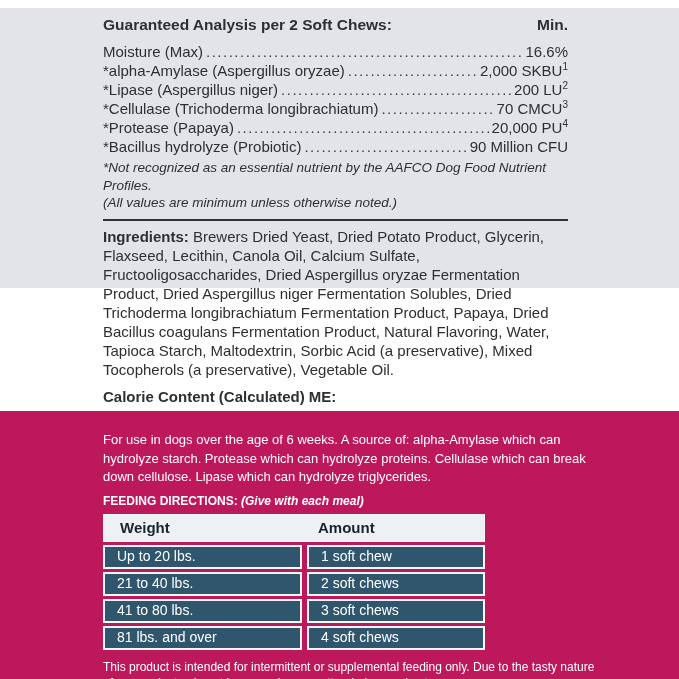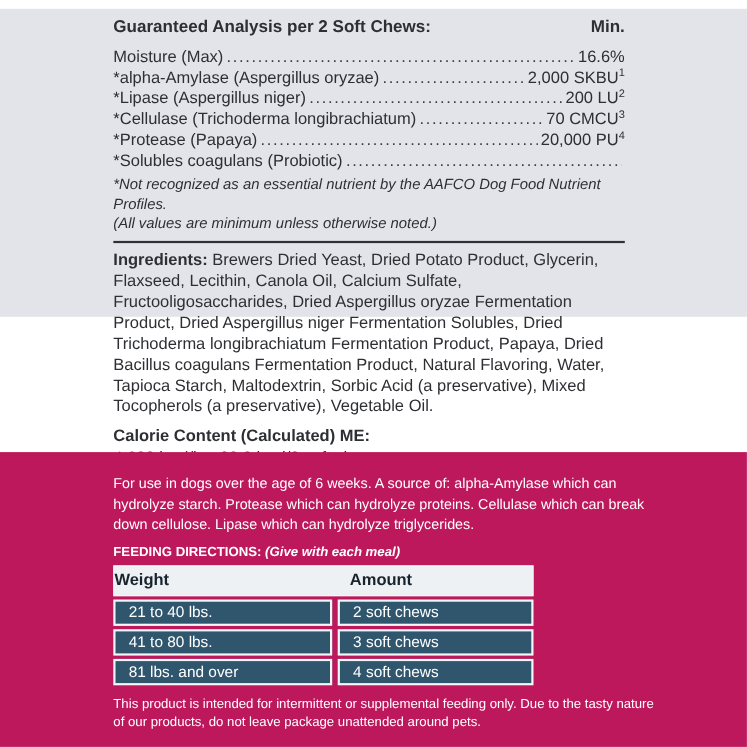--- a/index.html
+++ b/index.html
@@ -84,21 +84,21 @@
   .feeding-heading .sub { font-style: italic; font-weight: bold; }
   .feed-table { width: 382px; margin-top: 4px; }
   .feed-header {
     background: #eef1f3;
     color: #17242e;
     font-weight: bold; font-size: 15px;
     display: flex;
     padding: 4px 0 5px;
     border: 1px solid #f4f8f9;
   }
-  .feed-header .h-weight { width: 200px; }
+  .feed-header .h-weight { width: 200px; padding-left: 16px; }
   .feed-header .h-amount { padding-left: 14px; }
   .feed-row { display: flex; gap: 5px; margin-top: 3px; }
   .cell {
     border: 2px solid #f4f8f9;
     background: #30566e;
     color: #ffffff;
     font-size: 14px; line-height: 17px;
     padding: 1px 0 2px 12px;
   }
   .cell.weight { width: 199px; }
@@ -137,22 +137,23 @@
     <span class="ga-name">*Cellulase (Trichoderma longibrachiatum)</span>
     <span class="dots">................................................................................................................................................................</span>
     <span class="ga-value"><span>70 CMCU</span><sup>3</sup></span>
   </div>
   <div class="ga-row">
     <span class="ga-name">*Protease (Papaya)</span>
     <span class="dots">................................................................................................................................................................</span>
     <span class="ga-value"><span>20,000 PU</span><sup>4</sup></span>
   </div>
   <div class="ga-row">
-    <span class="ga-name">*Solubles coagulans (Probiotic)</span>
+    <span class="ga-name">*Bacillus hydrolyze (Probiotic)</span>
     <span class="dots">................................................................................................................................................................</span>
+    <span class="ga-value"><span>90 Million CFU</span><sup></sup></span>
   </div>
 
   <div class="footnote">
     <div>*Not recognized as an essential nutrient by the AAFCO Dog Food Nutrient Profiles.</div>
     <div>(All values are minimum unless otherwise noted.)</div>
   </div>
 
   <hr class="divider">
 
   <p class="ingredients"><span class="ing-label">Ingredients:</span><span> Brewers Dried Yeast, Dried Potato Product, Glycerin, Flaxseed, Lecithin, Canola Oil, Calcium Sulfate, Fructooligosaccharides, Dried Aspergillus oryzae Fermentation Product, Dried Aspergillus niger Fermentation Solubles, Dried Trichoderma longibrachiatum Fermentation Product, Papaya, Dried Bacillus coagulans Fermentation Product, Natural Flavoring, Water, Tapioca Starch, Maltodextrin, Sorbic Acid (a preservative), Mixed Tocopherols (a preservative), Vegetable Oil.</span></p>
@@ -168,20 +169,24 @@
     <span>FEEDING DIRECTIONS:</span>
     <span class="sub">(Give with each meal)</span>
   </p>
 
   <div class="feed-table">
     <div class="feed-header">
       <span class="h-weight">Weight</span>
       <span class="h-amount">Amount</span>
     </div>
     <div class="feed-row">
+      <span class="cell weight">Up to 20 lbs.</span>
+      <span class="cell amount">1 soft chew</span>
+    </div>
+    <div class="feed-row">
       <span class="cell weight">21 to 40 lbs.</span>
       <span class="cell amount">2 soft chews</span>
     </div>
     <div class="feed-row">
       <span class="cell weight">41 to 80 lbs.</span>
       <span class="cell amount">3 soft chews</span>
     </div>
     <div class="feed-row">
       <span class="cell weight">81 lbs. and over</span>
       <span class="cell amount">4 soft chews</span>

